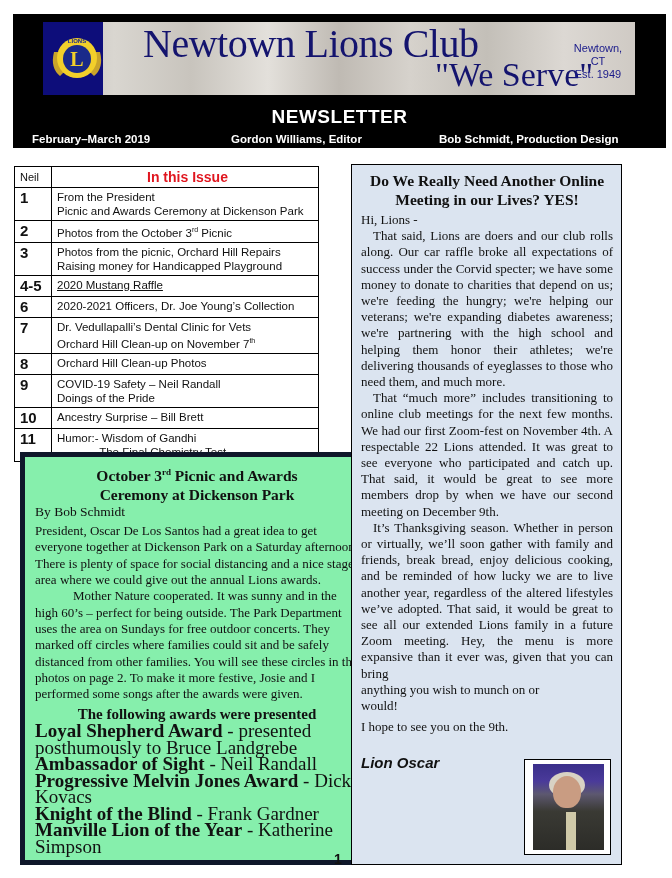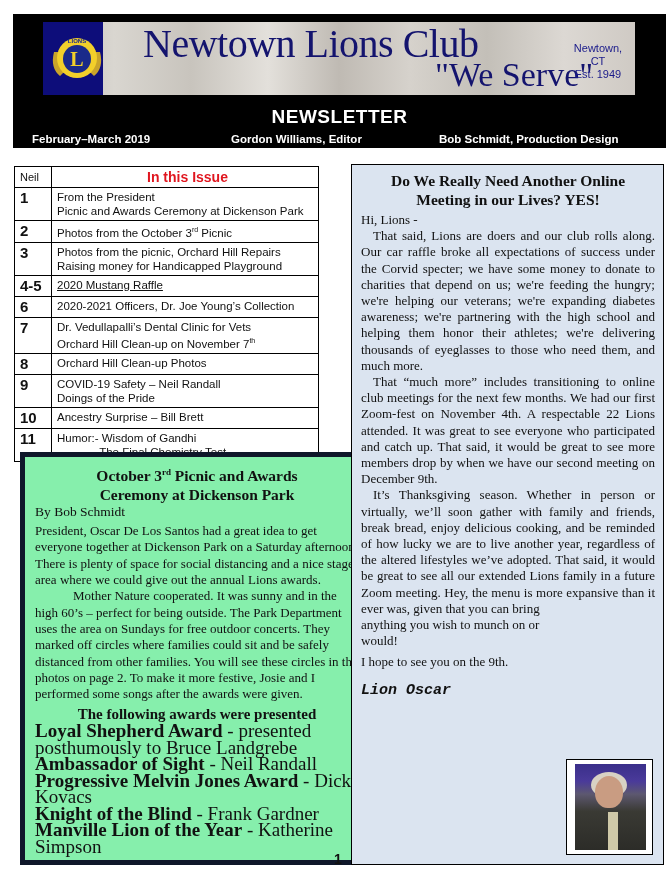--- a/index.html
+++ b/index.html
@@ -24,32 +24,32 @@
   .green { position:absolute; left:20px; top:452px; width:352px; height:413px; background:#86efac; border:5px solid #0f172a; box-sizing:border-box; padding:6px 8px 0 10px; }
   .green h2 { margin:0; text-align:center; font-size:15.5px; line-height:19px; font-weight:bold; }
   .green h2 sup { font-size:9px; }
   .byline { font-size:13.5px; line-height:16px; margin-bottom:3px; }
   .green p { margin:0; font-size:13px; line-height:16.3px; }
   .indent { text-indent:38px; }
   .green h3 { margin:4px 0 0 0; text-align:center; font-size:15px; line-height:17px; font-weight:bold; }
   .award { font-size:19px; line-height:16.5px; }
   .award b { font-weight:bold; }
   .page-num { position:absolute; left:334px; top:851px; font-family:"Liberation Sans", sans-serif; font-weight:bold; font-size:14px; }
-  .blue { position:absolute; left:351px; top:164px; width:313px; height:701px; background:#dbe4f0; border:1px solid #000; box-sizing:border-box; padding:6px 8px 0 9px; }
+  .blue { position:absolute; left:351px; top:164px; width:271px; height:701px; background:#dbe4f0; border:1px solid #000; box-sizing:border-box; padding:6px 8px 0 9px; }
   .blue h2 { margin:0; text-align:center; font-size:15.5px; line-height:19px; font-weight:bold; }
   .blue p { margin:0; font-size:13px; line-height:16.2px; text-align:justify; }
   .blue p.first { text-indent:0; }
   .blue p.ind { text-indent:12px; }
   .blue .left-only { text-align:left; width:205px; }
   .photo-frame { position:absolute; right:10px; bottom:9px; width:87px; height:96px; background:#fff; border:1px solid #000; box-sizing:border-box; padding:4px 6px 4px 8px; }
   .photo { width:100%; height:100%; background:linear-gradient(180deg,#3a2f8a 0%,#4a3a9a 20%,#5d5870 35%,#3a3a34 55%,#2c2c28 100%); position:relative; overflow:hidden; }
   .photo .head { position:absolute; left:20px; top:12px; width:28px; height:32px; border-radius:50% 50% 45% 45%; background:#c99c82; }
   .photo .hair { position:absolute; left:16px; top:8px; width:36px; height:26px; border-radius:50%; background:#d8d2c4; }
   .photo .tie { position:absolute; left:33px; top:48px; width:10px; height:40px; background:#cfc9a8; }
-  .sign { font-family:Liberation Mono, monospace; font-style:italic; font-weight:bold; font-size:15px; margin-top:11px; }
+  .sign { font-family:Liberation Sans, sans-serif; font-style:italic; font-weight:bold; font-size:15px; margin-top:18px; }
 </style>
 </head>
 <body>
 
 <div class="masthead">
   <div class="banner">
     <div class="logo-panel">
       <svg class="logo" viewBox="0 0 54 56">
         <path d="M4 22 Q0 38 10 46 L16 40 Q10 32 12 22 Z" fill="#c9a42a"></path>
         <path d="M50 22 Q54 38 44 46 L38 40 Q44 32 42 22 Z" fill="#c9a42a"></path>

